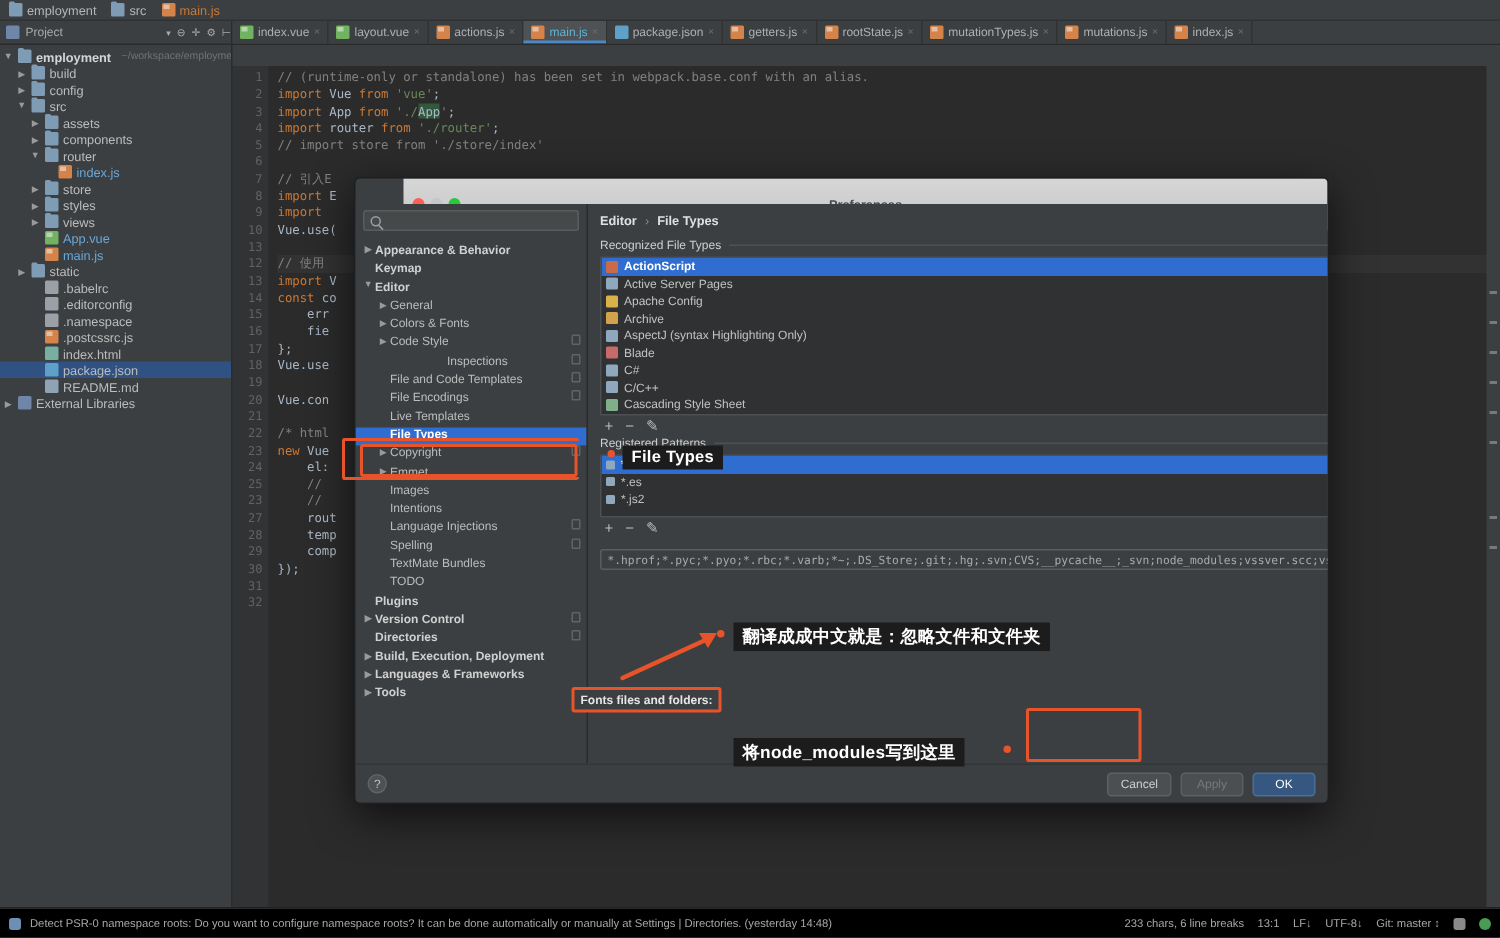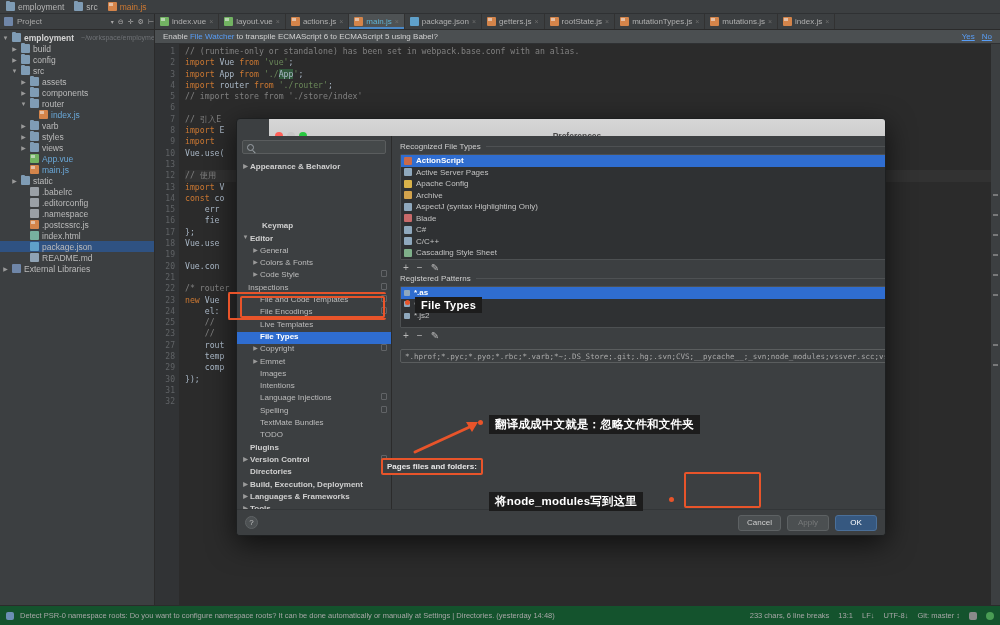--- a/index.html
+++ b/index.html
@@ -141,21 +141,21 @@
   .hlt { background: #32593d; }
   #rightgutter {
     position: absolute; right: 0; top: 0; width: 9px; bottom: 0;
     background: #3c3f41;
   }
   #rightgutter .rm { position:absolute; right:2px; width:5px; height:2px; background:#a0a0a0; opacity:.6; }
 
   
   #statusbar {
     position: absolute; left: 0; right: 0; bottom: 0; height: 20px;
-    background: #14532d;
+    background: #000000;
     border-top: 1px solid #2b2b2b;
     display: flex; align-items: center;
     padding: 0 6px; gap: 6px;
     font-size: 7.5px; color: #a7a7a7;
   }
   #statusbar .smsg { flex: 1; white-space: nowrap; overflow: hidden; }
   #statusbar .sright { display: flex; align-items: center; gap: 9px; white-space: nowrap; }
   .sdot { width: 8px; height: 8px; border-radius: 2px; background: #6b8fb5; flex:none;}
   .sdot.green { background: #499c54; border-radius: 50%; }
   .sdot.grey  { background: #8a8a8a; }
@@ -413,21 +413,21 @@
         <span class="tname">router</span>
       </div>
       <div class="trow" style="padding-left: 29px;">
         <span class="arrow"></span>
         <span class="ic ic-js"></span>
         <span class="tname" style="color: rgb(106, 168, 216);">index.js</span>
       </div>
       <div class="trow" style="padding-left: 20px;">
         <span class="arrow">▶</span>
         <span class="ic ic-folder"></span>
-        <span class="tname">varb</span>
+        <span class="tname">store</span>
       </div>
       <div class="trow" style="padding-left: 20px;">
         <span class="arrow">▶</span>
         <span class="ic ic-folder"></span>
         <span class="tname">styles</span>
       </div>
       <div class="trow" style="padding-left: 20px;">
         <span class="arrow">▶</span>
         <span class="ic ic-folder"></span>
         <span class="tname">views</span>
@@ -539,21 +539,21 @@
         <div class="cline hl"><span class="cmt">// 使用</span></div>
         <div class="cline"><span class="kw">import </span><span class="id">V</span></div>
         <div class="cline"><span class="kw">const </span><span class="id">co</span></div>
         <div class="cline"><span class="id">    err</span></div>
         <div class="cline"><span class="id">    fie</span></div>
         <div class="cline"><span class="id">};</span></div>
         <div class="cline"><span class="id">Vue.use</span></div>
         <div class="cline">&nbsp;</div>
         <div class="cline"><span class="id">Vue.con</span></div>
         <div class="cline">&nbsp;</div>
-        <div class="cline"><span class="cmt">/* router</span></div>
+        <div class="cline"><span class="cmt">/* html</span></div>
         <div class="cline"><span class="kw">new </span><span class="id">Vue</span></div>
         <div class="cline"><span class="id">    el:</span></div>
         <div class="cline"><span class="cmt">    //</span></div>
         <div class="cline"><span class="cmt">    // </span></div>
         <div class="cline"><span class="id">    rout</span></div>
         <div class="cline"><span class="id">    temp</span></div>
         <div class="cline"><span class="id">    comp</span></div>
         <div class="cline"><span class="id">});</span></div>
         <div class="cline">&nbsp;</div>
       </div>
@@ -562,29 +562,20 @@
       <div class="rm" style="top:170px"></div>
       <div class="rm" style="top:190px"></div>
       <div class="rm" style="top:210px"></div>
       <div class="rm" style="top:230px"></div>
       <div class="rm" style="top:250px"></div>
       <div class="rm" style="top:300px"></div>
       <div class="rm" style="top:320px"></div>
     </div>
   </div>
 
-  <div id="banner">
-    <span>Enable</span>
-    <span class="link">File Watcher</span>
-    <span>to transpile ECMAScript 6 to ECMAScript 5 using Babel?</span>
-    <span class="actions">
-      <a>Yes</a>
-      <a>No</a>
-    </span>
-  </div>
 
   <div id="prefs">
     <div id="prefs-titlebar">
       <span class="wbtn r"></span>
       <span class="wbtn y"></span>
       <span class="wbtn g"></span>
       <span id="prefs-title">Preferences</span>
     </div>
 
     <div id="prefs-body">
@@ -592,42 +583,42 @@
       <div id="prefs-left">
         <div id="prefs-search">
           <span class="sicon"></span>
           <input type="text" placeholder="" style="">
         </div>
         <div id="prefs-nav">
             <div class="nrow bold" style="padding-left: 4px;">
               <span class="narrow">▶</span>
               <span>Appearance &amp; Behavior</span>
             </div>
-            <div class="nrow bold" style="padding-left: 16px; margin-top: 47px;">
+            <div class="nrow bold" style="padding-left: 4px;">
               <span class="narrow"></span>
               <span>Keymap</span>
             </div>
             <div class="nrow bold" style="padding-left: 4px;">
               <span class="narrow">▼</span>
               <span>Editor</span>
             </div>
             <div class="nrow" style="padding-left: 14px;">
               <span class="narrow">▶</span>
               <span>General</span>
             </div>
             <div class="nrow" style="padding-left: 14px;">
               <span class="narrow">▶</span>
               <span>Colors &amp; Fonts</span>
             </div>
             <div class="nrow" style="padding-left: 14px;">
               <span class="narrow">▶</span>
               <span>Code Style</span>
               <span class="ncopy"></span>
             </div>
-            <div class="nrow" style="padding-left: 2px;">
+            <div class="nrow" style="padding-left: 24px; gap: 28px;">
               <span class="narrow"></span>
               <span>Inspections</span>
               <span class="ncopy"></span>
             </div>
             <div class="nrow" style="padding-left: 14px;">
               <span class="narrow"></span>
               <span>File and Code Templates</span>
               <span class="ncopy"></span>
             </div>
             <div class="nrow" style="padding-left: 14px;">
@@ -701,20 +692,25 @@
               <span>Languages &amp; Frameworks</span>
             </div>
             <div class="nrow bold" style="padding-left: 4px;">
               <span class="narrow">▶</span>
               <span>Tools</span>
             </div>
           </div>
       </div>
 
       <div id="prefs-right">
+        <div id="breadcrumb">
+          <span>Editor</span>
+          <span class="sep">›</span>
+          <span>File Types</span>
+        </div>
 
         <div class="grouplabel">
           <span>Recognized File Types</span>
           <span class="rule"></span>
         </div>
         <div class="listbox" id="ftlist">
             <div class="lrow sel">
               <span class="fti" style="background: rgb(201, 106, 74);"></span>
               <span>ActionScript</span>
             </div>
@@ -791,21 +787,21 @@
       <span class="btn">Cancel</span>
       <span class="btn disabled">Apply</span>
       <span class="btn primary">OK</span>
     </div>
   </div>
 
   <div class="anno-box" style="left:240px; top:296px; width:145px; height:22px;"></div>
   <span class="anno-dot" style="left:405px; top:300px;"></span>
   <span class="anno-label" style="left:415px; top:297px;">File Types</span>
 
-  <div class="anno-chip" style="left:381px; top:458px;">Pages files and folders:</div>
+  <div class="anno-chip" style="left:381px; top:458px;">Fonts files and folders:</div>
 
   <span class="anno-dot" style="left:478px; top:420px;"></span>
   <span class="anno-label cn" style="left:489px; top:415px;">翻译成成中文就是：忽略文件和文件夹</span>
 
   <svg class="anno-arrow" style="left:0; top:0; width:1000px; height:625px;">
     <line x1="415" y1="452" x2="474" y2="425" stroke="#e8542a" stroke-width="3" stroke-linecap="round"></line>
     <polygon points="478,422 466,422 472,432" fill="#e8542a"></polygon>
   </svg>
 
   <div class="anno-box" style="left:684px; top:472px; width:77px; height:36px;"></div>

